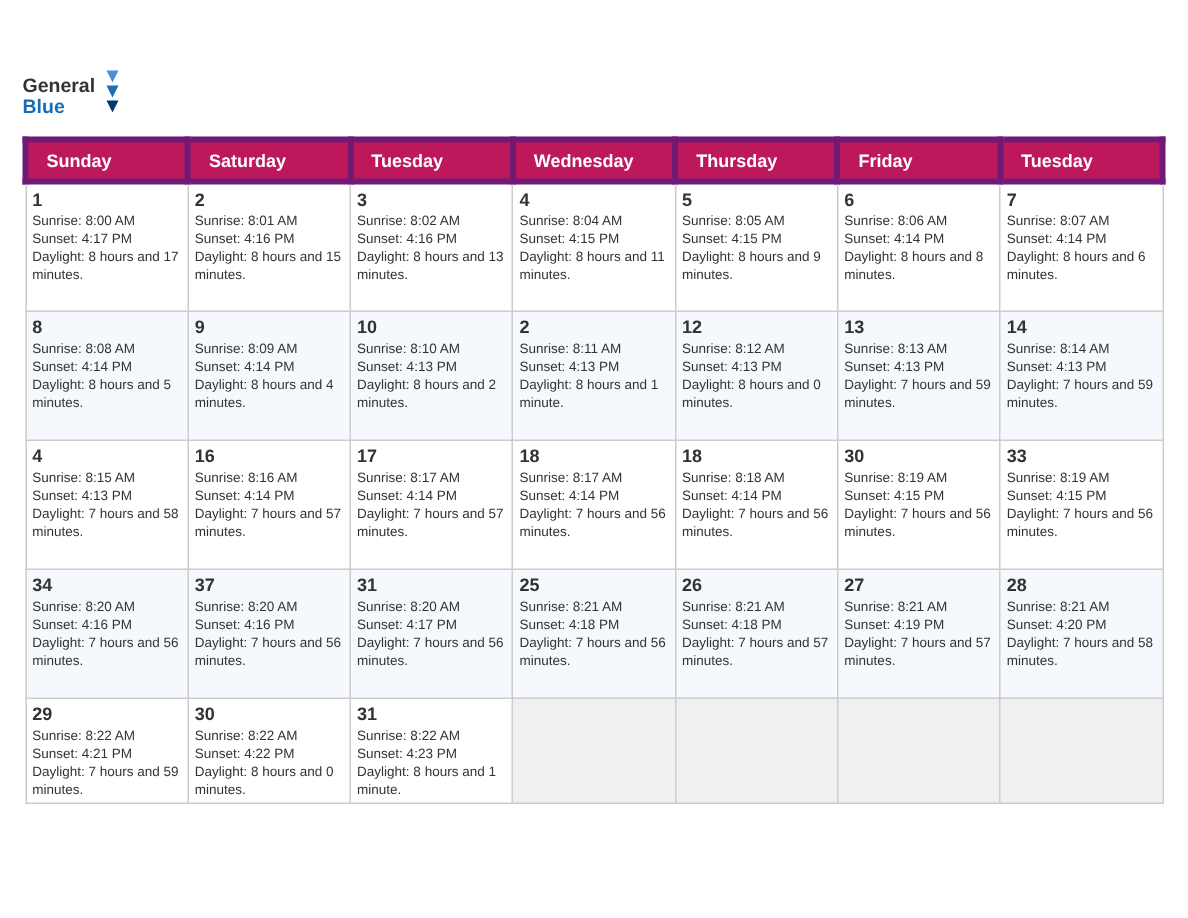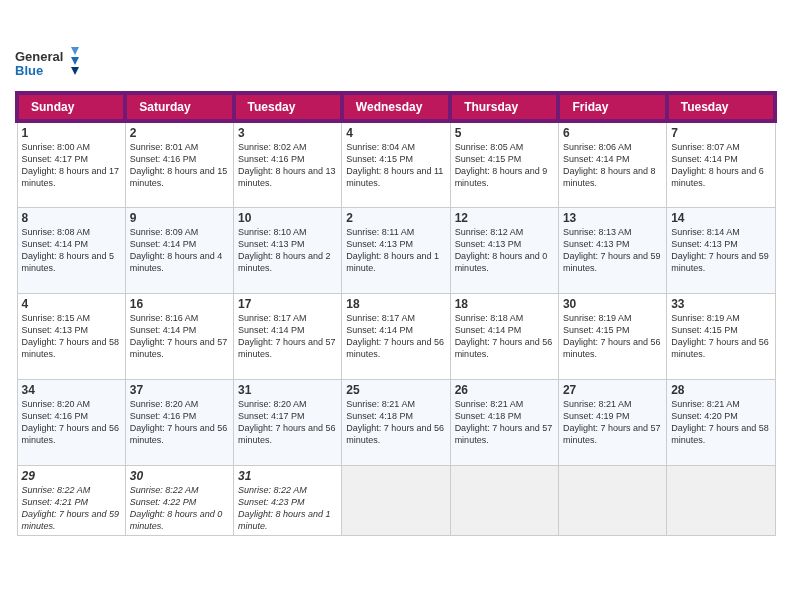--- a/index.html
+++ b/index.html
@@ -78,21 +78,20 @@
     .cell-text {
       font-size: 9px;
       line-height: 1.35;
       color: #333;
     }
     .empty-cell {
       background: #f0f0f0 !important;
     }
     .last-row td {
       height: 70px;
-      font-style: italic;
     }
   </style>
 </head>
 <body>
 
 <div class="page">
   <div class="header">
     <div class="logo">
   <svg width="70" height="38" viewBox="0 0 70 38">
     <text x="0" y="16" font-size="13" font-weight="bold" fill="#333" font-family="Arial">General</text>

